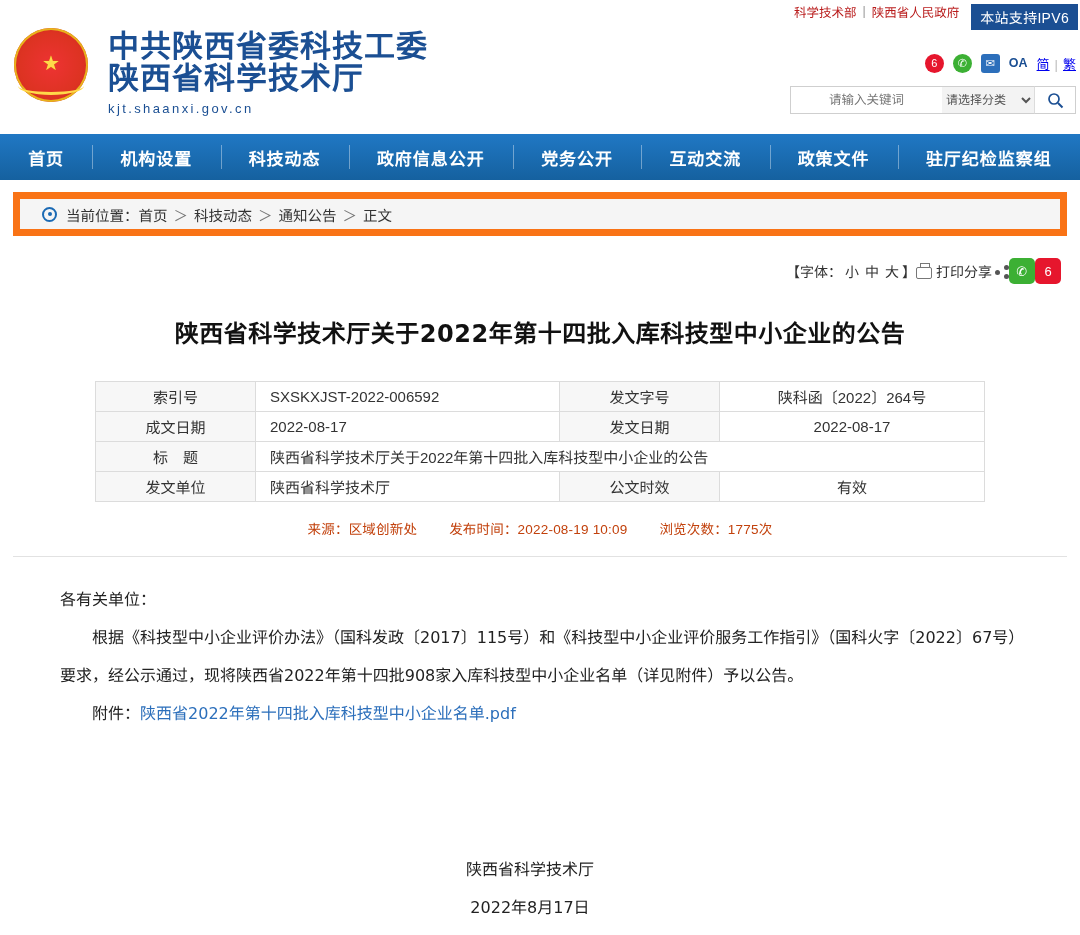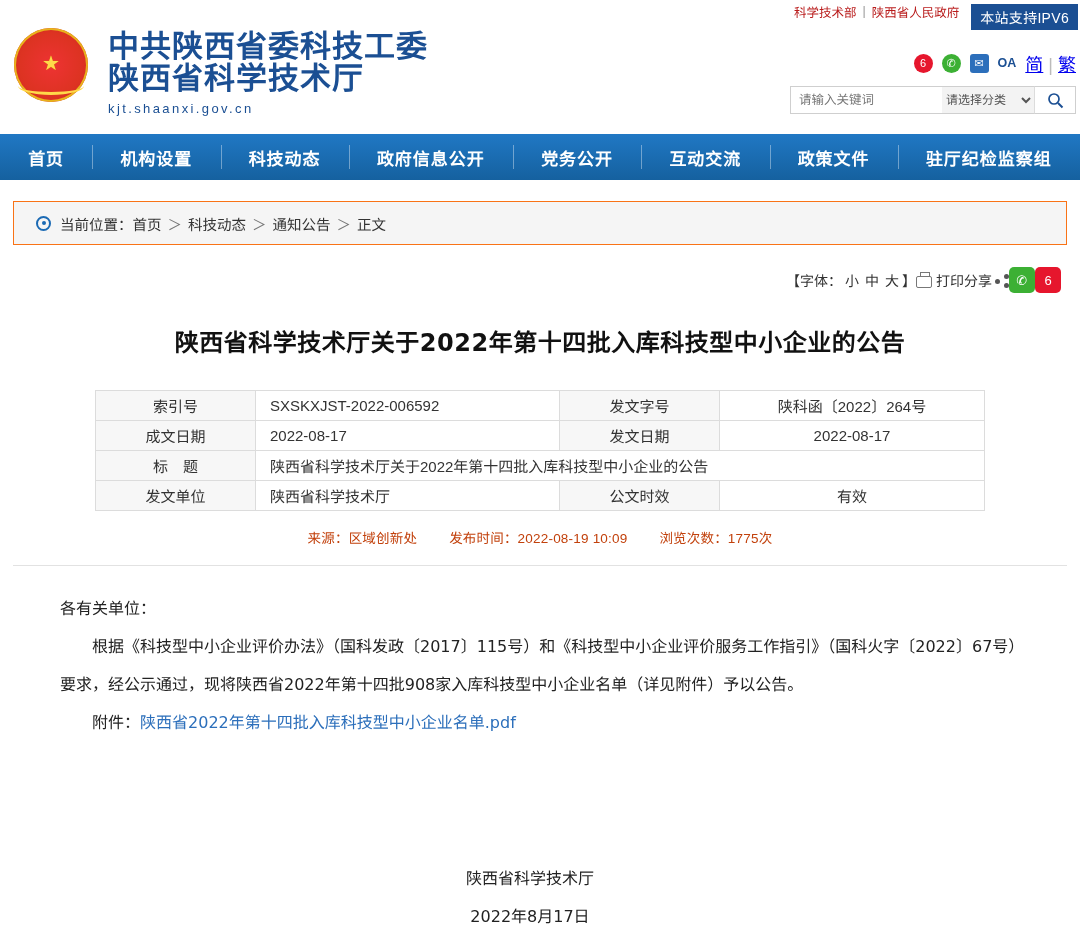--- a/index.html
+++ b/index.html
@@ -110,40 +110,41 @@
     justify-content: center;
     width: 19px; height: 19px;
     border-radius: 4px;
     font-size: 11px;
     color: #fff;
   }
   .ico.weibo { background: #e6162d; border-radius: 50%; }
   .ico.wechat { background: #3cb034; border-radius: 50%; }
   .ico.mail { background: #2c6fbb; border-radius: 3px; }
   .ico.oa { background: none; color: #1b4f93; font-weight: bold; font-size: 12.5px; width: auto; }
-  .lang { color: #444; font-size: 18px; }
+  .lang { color: #444; font-size: 13px; }
   .lang .divider { color: #bbb; margin: 0 5px; }
 
   .searchbar {
     margin-top: 12px;
     display: flex;
     justify-content: flex-end;
     align-items: stretch;
     height: 28px;
   }
   .searchbar input[type="text"] {
     width: 152px;
     border: 1px solid #cfcfcf;
     border-right: none;
     outline: none;
     padding: 0 8px;
     font-size: 12.5px;
     color: #14532d;
     background: #fff;
     font-family: "Liberation Sans", sans-serif;
+    text-align: center;
   }
   .searchbar select {
     width: 92px;
     border: 1px solid #cfcfcf;
     border-left: none;
     border-right: none;
     font-size: 12px;
     color: #555;
     background: #f3f3f3;
     outline: none;
@@ -190,27 +191,26 @@
     background: rgba(255,255,255,0.38);
   }
 
   
   .crumb-wrap {
     padding: 12px 13px 0 13px;
   }
   .crumb {
     height: 44px;
     background: #f5f5f5;
-    border: 1px solid #f97316;
+    border: 7px solid #f97316;
     display: flex;
     align-items: center;
     padding-left: 22px;
     font-size: 14.5px;
     color: #333;
-    margin-top: 9px;
   }
   .pin {
     width: 15px; height: 15px;
     border: 2px solid #1b6ab4;
     border-radius: 50% 50% 50% 50%;
     margin-right: 9px;
     position: relative;
   }
   .pin::after {
     content: "";

